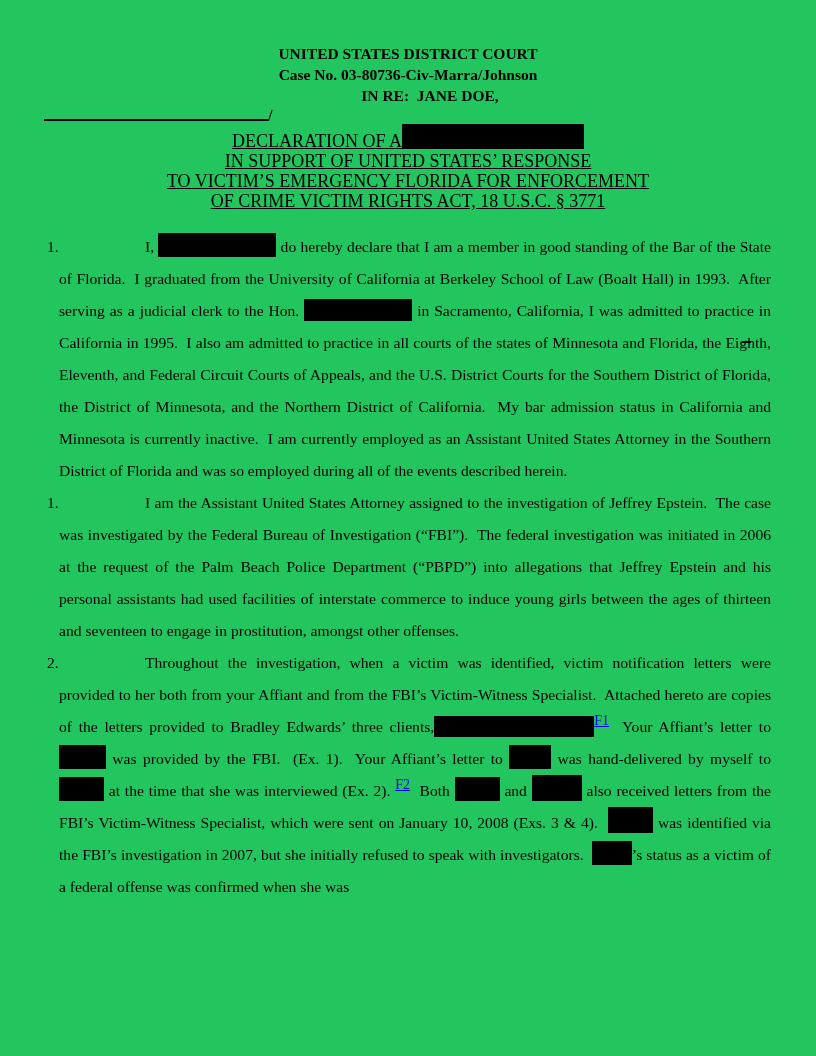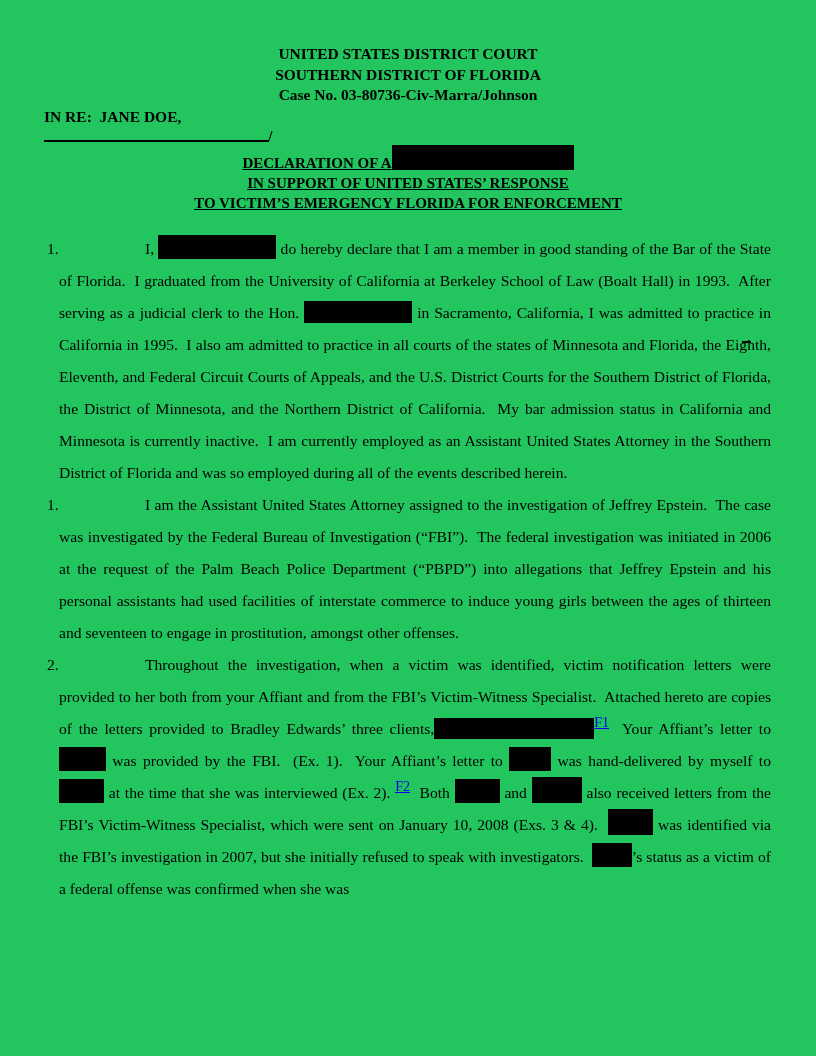--- a/index.html
+++ b/index.html
@@ -13,30 +13,30 @@
     overflow: hidden;
   }
   .court-header {
     padding-top: 44px;
     text-align: center;
     font-weight: 700;
     font-size: 15.5px;
     line-height: 20.5px;
   }
   .caption { font-weight: 700; font-size: 15.5px; }
-  .in-re { margin-left: 44px; line-height: 21px; }
+  .in-re { margin-left: 44px; line-height: 21px; text-align: center; }
   .petitioner { margin-left: 140px; line-height: 21px; }
   .sep { margin-left: 44px; height: 16px; line-height: 16px; }
   .rule { display: inline-block; width: 224px; height: 13px; border-bottom: 2px solid #000; }
   .slash { font-weight: 700; font-size: 16px; }
   .doc-title {
     margin-top: 2px;
     text-align: center;
-    font-weight: 700;
-    font-size: 15px;
+    font-weight: 400;
+    font-size: 18px;
     line-height: 20px;
   }
   .title-line.u, .useg { text-decoration: underline; }
   .body-block { margin-top: 20px; }
   .para {
     margin: 0 45px 0 59px;
     text-align: justify;
     text-indent: -12px;
     font-size: 15.6px;
     line-height: 32px;
@@ -61,33 +61,33 @@
     background: #000;
   }
 </style>
 </head>
 <body>
 
 <div class="page">
 
   <div class="court-header">
     <div>UNITED STATES DISTRICT COURT</div>
-    <div>SOUTHERN DISTRICT OF FLORIDA</div>
     <div>Case No. 03-80736-Civ-Marra/Johnson</div>
   </div>
 
   <div class="caption">
     <div class="in-re">IN RE:&nbsp; JANE DOE,</div>
     <div class="sep"><span class="rule"></span><span class="slash">/</span></div>
   </div>
 
   <div class="doc-title">
     <div class="title-line"><span class="useg">DECLARATION OF A</span><span class="redact" style="width: 182px; height: 25px; vertical-align: -2px;"></span></div>
     <div class="title-line u">IN SUPPORT OF UNITED STATES’ RESPONSE</div>
     <div class="title-line u">TO VICTIM’S EMERGENCY FLORIDA FOR ENFORCEMENT</div>
+    <div class="title-line u">OF CRIME VICTIM RIGHTS ACT, 18 U.S.C. § 3771</div>
   </div>
 
   <div class="body-block">
     <p class="para"><span class="pnum">1.</span><span class="ptext">I, <span class="redact" style="width: 118px; height: 24px;"></span> do hereby declare that I am a member in good standing of the Bar of the State of Florida.&nbsp; I graduated from the University of California at Berkeley School of Law (Boalt Hall) in 1993.&nbsp; After serving as a judicial clerk to the Hon. <span class="redact" style="width: 108px; height: 22px;"></span> in Sacramento, California, I was admitted to practice in California in 1995.&nbsp; I also am admitted to practice in all courts of the states of Minnesota and Florida, the Eighth, Eleventh, and Federal Circuit Courts of Appeals, and the U.S. District Courts for the Southern District of Florida, the District of Minnesota, and the Northern District of California.&nbsp; My bar admission status in California and Minnesota is currently inactive.&nbsp; I am currently employed as an Assistant United States Attorney in the Southern District of Florida and was so employed during all of the events described herein.</span></p>
     <p class="para"><span class="pnum">1.</span><span class="ptext">I am the Assistant United States Attorney assigned to the investigation of Jeffrey Epstein.&nbsp; The case was investigated by the Federal Bureau of Investigation (“FBI”).&nbsp; The federal investigation was initiated in 2006 at the request of the Palm Beach Police Department (“PBPD”) into allegations that Jeffrey Epstein and his personal assistants had used facilities of interstate commerce to induce young girls between the ages of thirteen and seventeen to engage in prostitution, amongst other offenses.</span></p>
     <p class="para"><span class="pnum">2.</span><span class="ptext">Throughout the investigation, when a victim was identified, victim notification letters were provided to her both from your Affiant and from the FBI’s Victim-Witness Specialist.&nbsp; Attached hereto are copies of the letters provided to Bradley Edwards’ three clients,<span class="redact" style="width: 160px; height: 21px;"></span><a class="fnref" href="#">F1</a>&nbsp; Your Affiant’s letter to <span class="redact" style="width: 47px; height: 24px;"></span> was provided by the FBI.&nbsp; (Ex. 1).&nbsp; Your Affiant’s letter to <span class="redact" style="width: 42px; height: 24px;"></span> was hand-delivered by myself to <span class="redact" style="width: 45px; height: 24px;"></span> at the time that she was interviewed (Ex. 2). <a class="fnref" href="#">F2</a>&nbsp; Both <span class="redact" style="width: 45px; height: 24px;"></span> and <span class="redact" style="width: 50px; height: 26px;"></span> also received letters from the FBI’s Victim-Witness Specialist, which were sent on January 10, 2008 (Exs. 3 &amp; 4).&nbsp; <span class="redact" style="width: 45px; height: 26px;"></span> was identified via the FBI’s investigation in 2007, but she initially refused to speak with investigators.&nbsp; <span class="redact" style="width: 40px; height: 24px;"></span>’s status as a victim of a federal offense was confirmed when she was</span></p>
   </div>
 
   <span class="stray"></span>
 </div>

